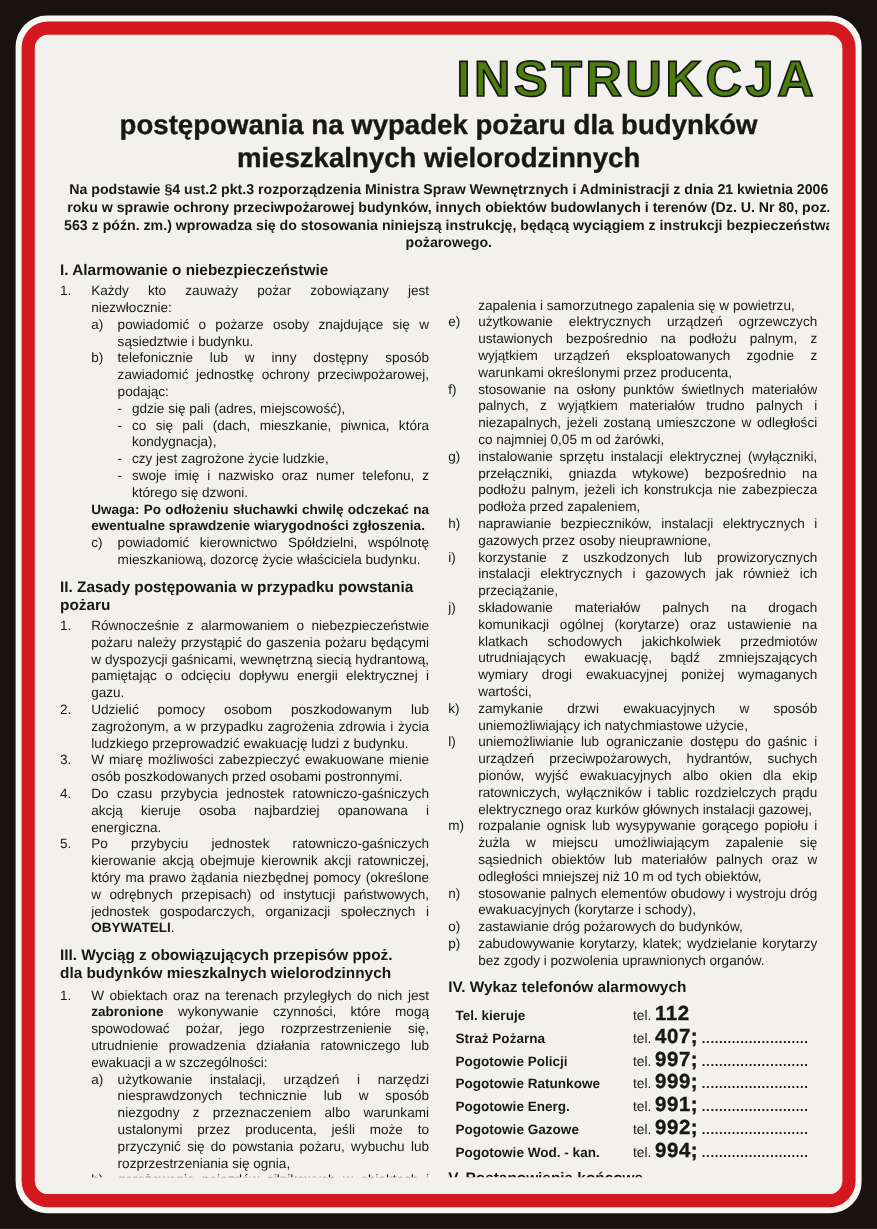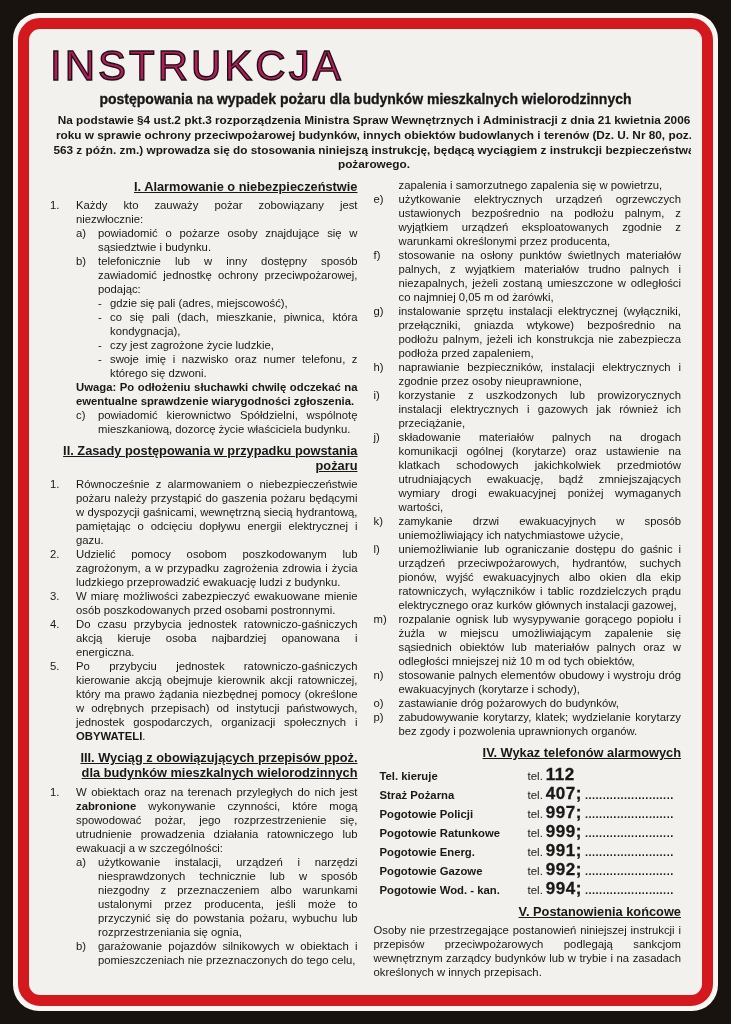--- a/index.html
+++ b/index.html
@@ -17,55 +17,54 @@
     border:11px solid #d4191e;border-radius:22px;background:#f2f1ed;
     box-sizing:border-box;overflow:hidden;
   }
   .content{
     position:absolute;left:11px;top:5px;right:11px;bottom:8px;
     padding:8px 10px 6px 10px;box-sizing:border-box;
     display:flex;flex-direction:column;overflow:hidden;
   }
   
   .title{
-    text-align:left;font-size:42px;font-weight:400;letter-spacing:3px;
-    line-height:1.05;margin:2px 0 0 0;color:#be185d;
+    text-align:right;font-size:42px;font-weight:700;letter-spacing:3px;
+    line-height:1.05;margin:2px 0 0 0;color:#4d7c0f;
     -webkit-text-stroke:1.4px #141414;
   }
   .subtitle{
-    text-align:center;font-size:14px;font-weight:bold;margin:3px 0 6px 0;
+    text-align:center;font-size:23px;font-weight:bold;margin:3px 0 6px 0;
     -webkit-text-stroke:0.3px #141414;
   }
   .legal{
     text-align:center;font-size:11.8px;font-weight:bold;line-height:1.25;
     margin:0 auto 6px auto;width:648px;
   }
   
   .cols{display:flex;flex:1;gap:16px;overflow:hidden;}
   .col{width:322px;font-size:11.3px;line-height:1.24;}
   .sec-h{
-    text-align:right;font-weight:bold;font-size:12.8px;line-height:1.18;
+    text-align:left;font-weight:bold;font-size:12.8px;line-height:1.18;
     margin:7px 0 4px 0;
-    text-decoration:underline;
   }
   .sec-h.first{margin-top:1px;}
   .row{display:flex;}
   .row .num{flex:0 0 26px;}
   .row .txt{flex:1;text-align:justify;}
   .sub{display:flex;padding-left:26px;}
   .sub .lbl{flex:0 0 22px;}
   .sub .txt{flex:1;text-align:justify;}
   .dash{display:flex;padding-left:48px;}
   .dash .lbl{flex:0 0 12px;}
   .dash .txt{flex:1;text-align:justify;}
   .uwaga{padding-left:26px;font-weight:bold;text-align:justify;}
   .rsub{display:flex;}
   .rsub .lbl{flex:0 0 25px;}
   .rsub .txt{flex:1;text-align:justify;}
-  .cont-line{padding-left:25px;text-align:justify;}
+  .cont-line{padding-left:25px;text-align:justify;margin-top:32px;}
   .b{font-weight:bold;}
   
   .phones{margin:2px 0 0 6px;}
   .phone-row{display:flex;align-items:baseline;height:19px;}
   .pname{flex:0 0 148px;font-weight:bold;font-size:11.3px;}
   .ptel{font-size:11.5px;font-weight:normal;margin-right:3px;}
   .pnum{font-size:17px;font-weight:bold;letter-spacing:0.5px;text-align:right;-webkit-text-stroke:0.3px #141414;}
   .pdots{font-size:11px;font-weight:bold;margin-left:3px;letter-spacing:0.5px;}
   
   .s5-text{text-align:justify;}
@@ -176,21 +175,21 @@
           <div class="rsub">
             <span class="lbl">f)</span>
             <span class="txt">stosowanie na osłony punktów świetlnych materiałów palnych, z wyjątkiem materiałów trudno palnych i niezapalnych, jeżeli zostaną umieszczone w odległości co najmniej 0,05 m od żarówki,</span>
           </div>
           <div class="rsub">
             <span class="lbl">g)</span>
             <span class="txt">instalowanie sprzętu instalacji elektrycznej (wyłączniki, przełączniki, gniazda wtykowe) bezpośrednio na podłożu palnym, jeżeli ich konstrukcja nie zabezpiecza podłoża przed zapaleniem,</span>
           </div>
           <div class="rsub">
             <span class="lbl">h)</span>
-            <span class="txt">naprawianie bezpieczników, instalacji elektrycznych i zgodnie przez osoby nieuprawnione,</span>
+            <span class="txt">naprawianie bezpieczników, instalacji elektrycznych i gazowych przez osoby nieuprawnione,</span>
           </div>
           <div class="rsub">
             <span class="lbl">i)</span>
             <span class="txt">korzystanie z uszkodzonych lub prowizorycznych instalacji elektrycznych i gazowych jak również ich przeciążanie,</span>
           </div>
           <div class="rsub">
             <span class="lbl">j)</span>
             <span class="txt">składowanie materiałów palnych na drogach komunikacji ogólnej (korytarze) oraz ustawienie na klatkach schodowych jakichkolwiek przedmiotów utrudniających ewakuację, bądź zmniejszających wymiary drogi ewakuacyjnej poniżej wymaganych wartości,</span>
           </div>
           <div class="rsub">

